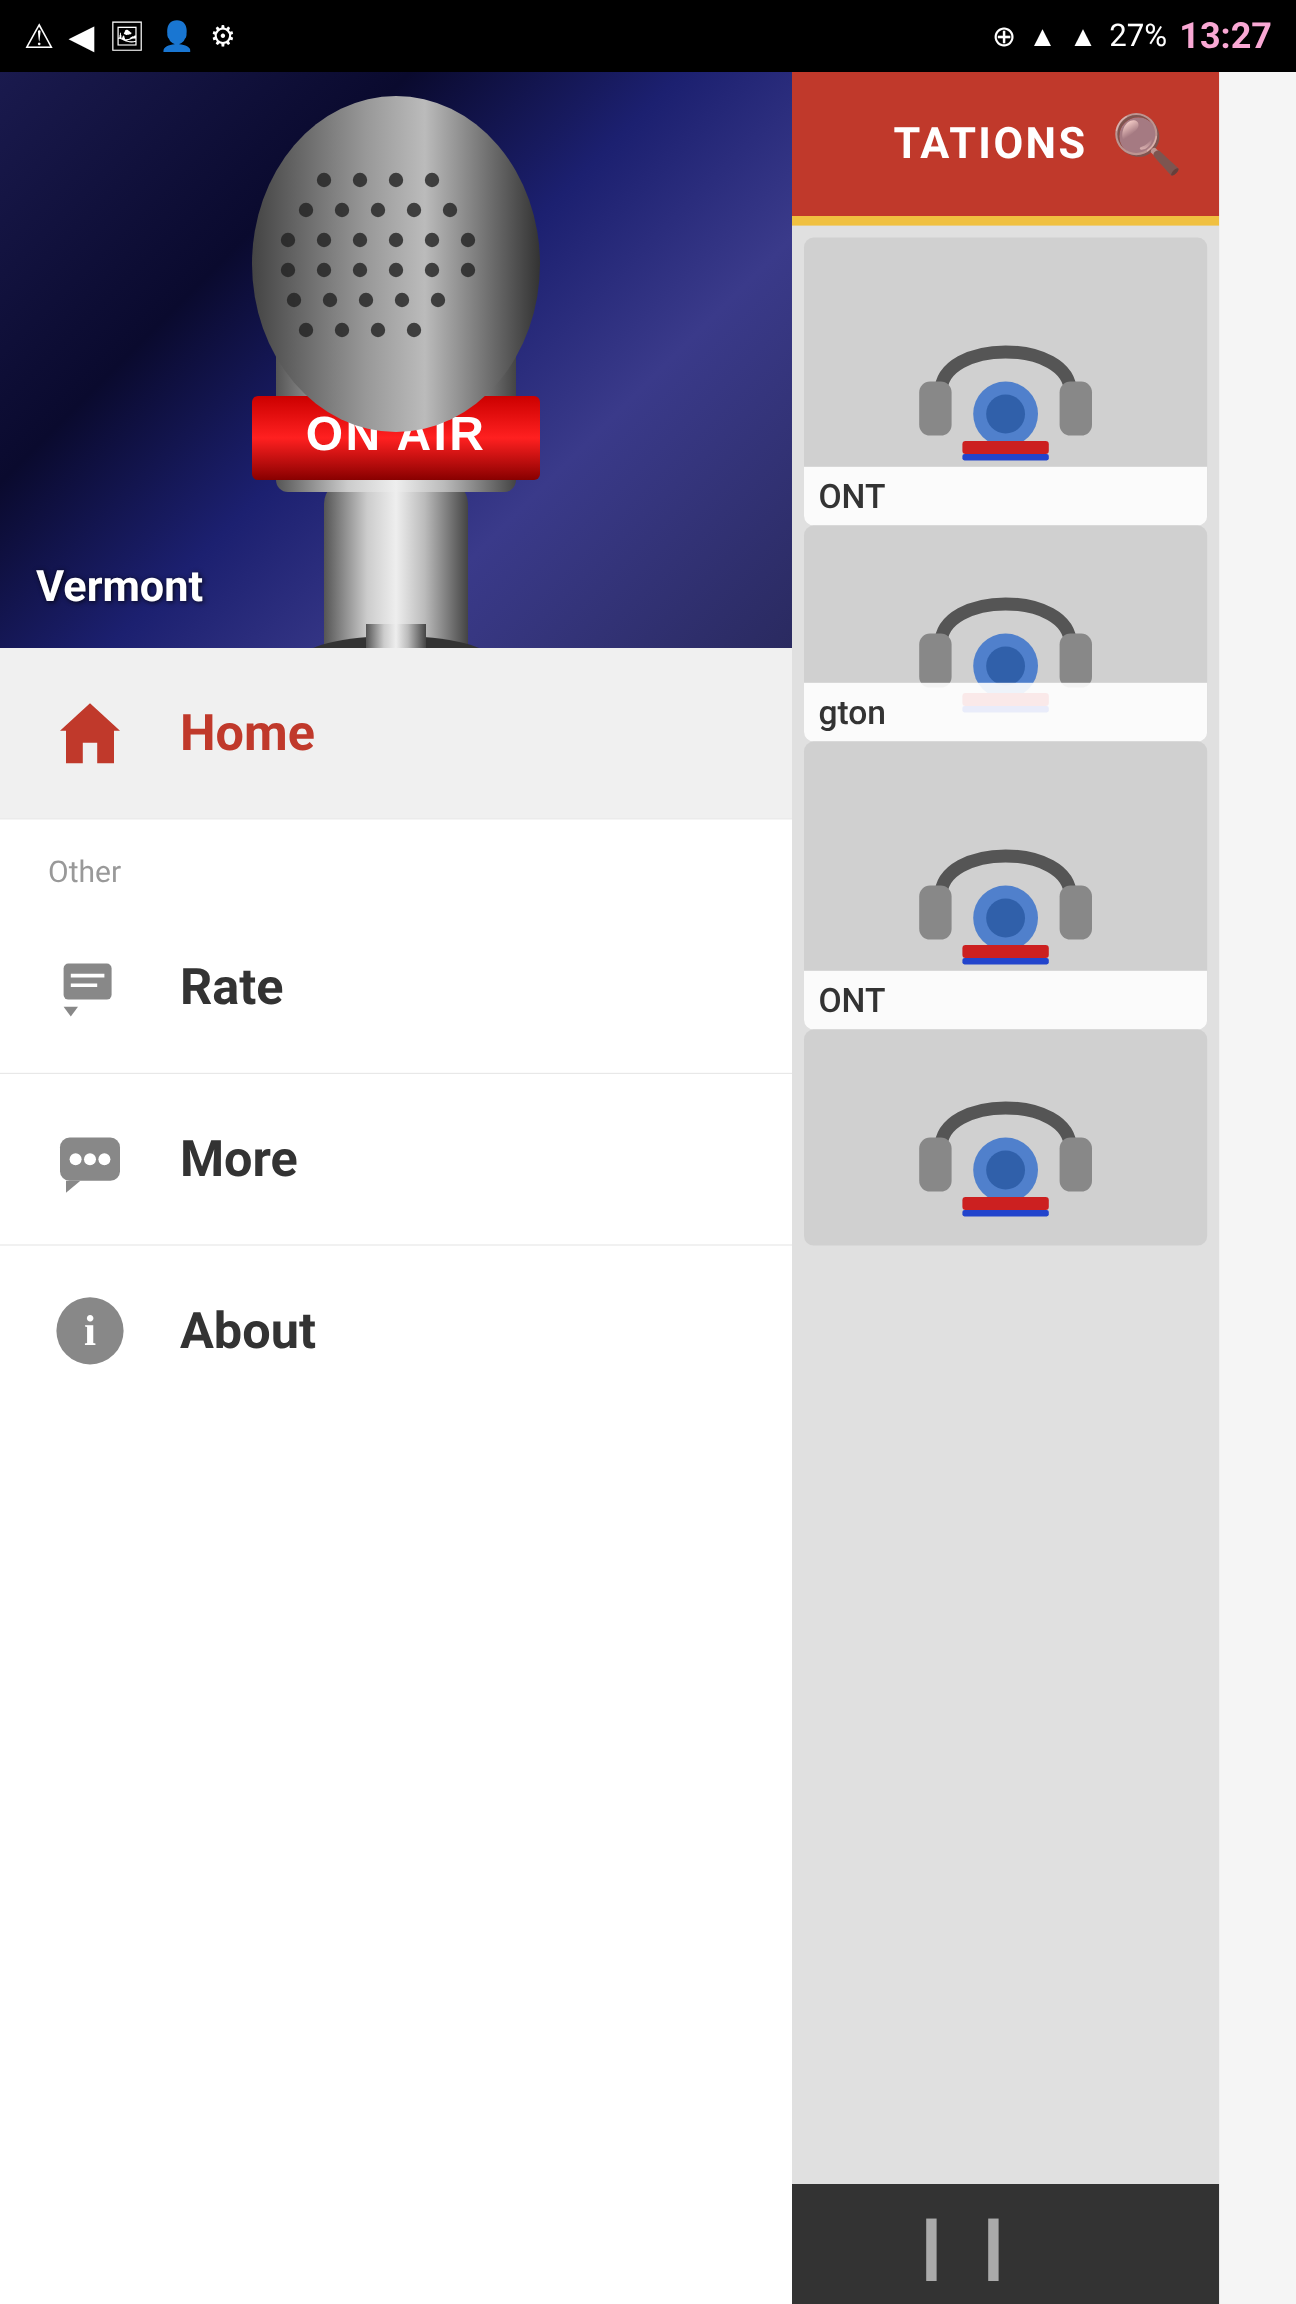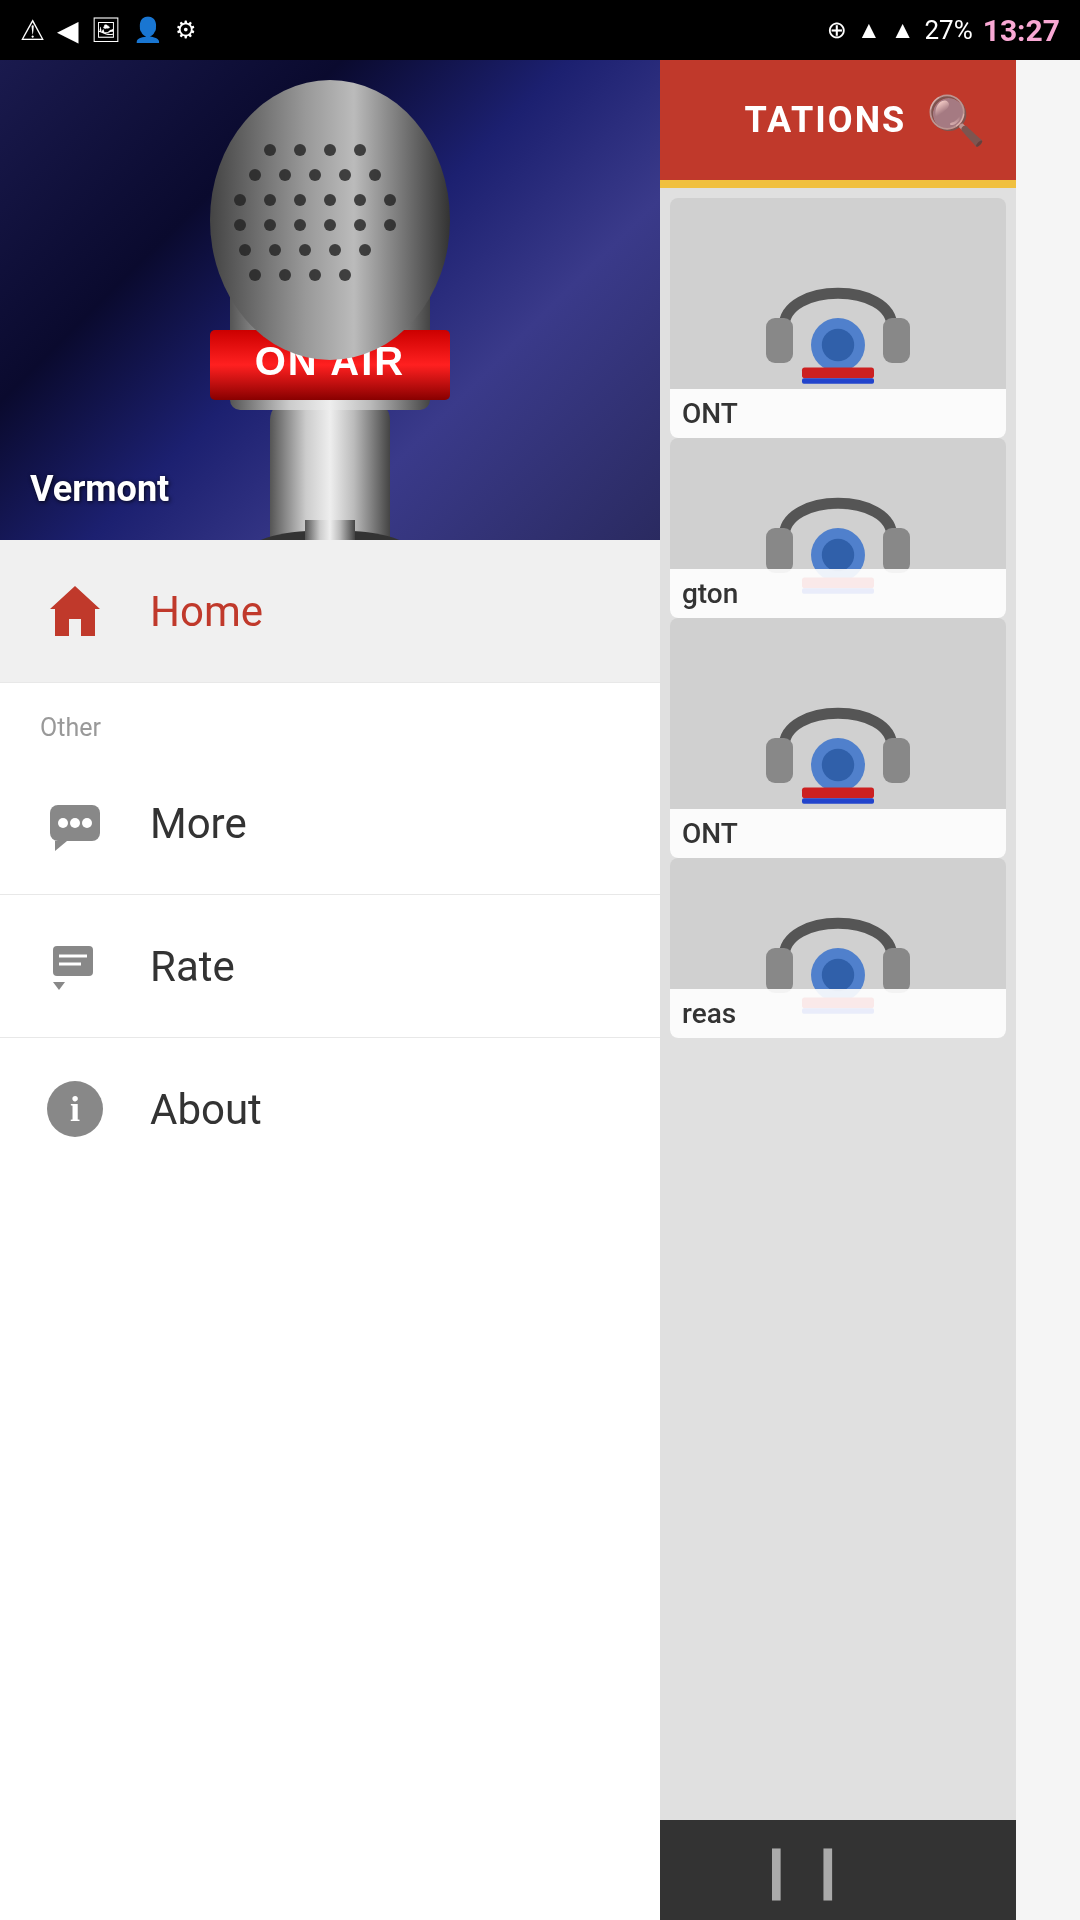--- a/index.html
+++ b/index.html
@@ -124,21 +124,21 @@
       height: 70px;
       display: flex;
       align-items: center;
       justify-content: center;
       margin-right: 40px;
       flex-shrink: 0;
     }
 
     .menu-item-label {
       font-size: 42px;
-      font-weight: normal;
+      font-weight: bold;
       color: #333;
       text-align: right;
     }
 
     .menu-item.active .menu-item-label {
       color: #c0392b;
     }
 
     .section-header {
       padding: 30px 40px 10px 40px;
@@ -361,41 +361,41 @@
         <span class="menu-item-label">Home</span>
       </div>
 
 
       <div class="section-header">Other</div>
 
       <div class="menu-item">
         <div class="menu-item-icon">
           <svg width="60" height="60" viewBox="0 0 60 60">
 
+            <rect x="8" y="10" width="40" height="30" rx="4" fill="#888"></rect>
+            <polygon points="8,46 20,46 14,54" fill="#888"></polygon>
+            <line x1="14" y1="20" x2="42" y2="20" stroke="#fff" stroke-width="3"></line>
+            <line x1="14" y1="28" x2="36" y2="28" stroke="#fff" stroke-width="3"></line>
+          </svg>
+        </div>
+        <span class="menu-item-label">Rate</span>
+      </div>
+
+      <div class="menu-item">
+        <div class="menu-item-icon">
+          <svg width="60" height="60" viewBox="0 0 60 60">
+
             <rect x="5" y="12" width="50" height="36" rx="8" fill="#888"></rect>
             <polygon points="10,48 10,58 22,48" fill="#888"></polygon>
             <circle cx="18" cy="30" r="5" fill="#fff"></circle>
             <circle cx="30" cy="30" r="5" fill="#fff"></circle>
             <circle cx="42" cy="30" r="5" fill="#fff"></circle>
           </svg>
         </div>
         <span class="menu-item-label">More</span>
-      </div>
-
-      <div class="menu-item">
-        <div class="menu-item-icon">
-          <svg width="60" height="60" viewBox="0 0 60 60">
-
-            <rect x="8" y="10" width="40" height="30" rx="4" fill="#888"></rect>
-            <polygon points="8,46 20,46 14,54" fill="#888"></polygon>
-            <line x1="14" y1="20" x2="42" y2="20" stroke="#fff" stroke-width="3"></line>
-            <line x1="14" y1="28" x2="36" y2="28" stroke="#fff" stroke-width="3"></line>
-          </svg>
-        </div>
-        <span class="menu-item-label">Rate</span>
       </div>
 
       <div class="menu-item" style="border-bottom: none;">
         <div class="menu-item-icon">
           <svg width="60" height="60" viewBox="0 0 60 60">
             <circle cx="30" cy="30" r="28" fill="#888"></circle>
             <text x="30" y="42" text-anchor="middle" fill="#fff" font-size="36" font-weight="bold" font-family="serif">i</text>
           </svg>
         </div>
         <span class="menu-item-label">About</span>
@@ -468,21 +468,20 @@
       <div class="station-card" style="height:180px;">
         <svg class="headphone-graphic" viewBox="0 0 200 200">
           <path d="M40 110 C40 60 160 60 160 110" stroke="#555" stroke-width="12" fill="none" stroke-linecap="round"></path>
           <rect x="20" y="100" width="30" height="50" rx="10" fill="#888"></rect>
           <rect x="150" y="100" width="30" height="50" rx="10" fill="#888"></rect>
           <circle cx="100" cy="130" r="30" fill="#5080cc"></circle>
           <circle cx="100" cy="130" r="18" fill="#3060aa"></circle>
           <rect x="60" y="155" width="80" height="12" rx="3" fill="#cc2020"></rect>
           <rect x="60" y="167" width="80" height="6" rx="2" fill="#2244cc"></rect>
         </svg>
-        <div class="station-card-label">reas</div>
       </div>
 
     </div>
 
     <div class="bottom-player">
       <span class="pause-icon">❙❙</span>
     </div>
 
   </div>
 

